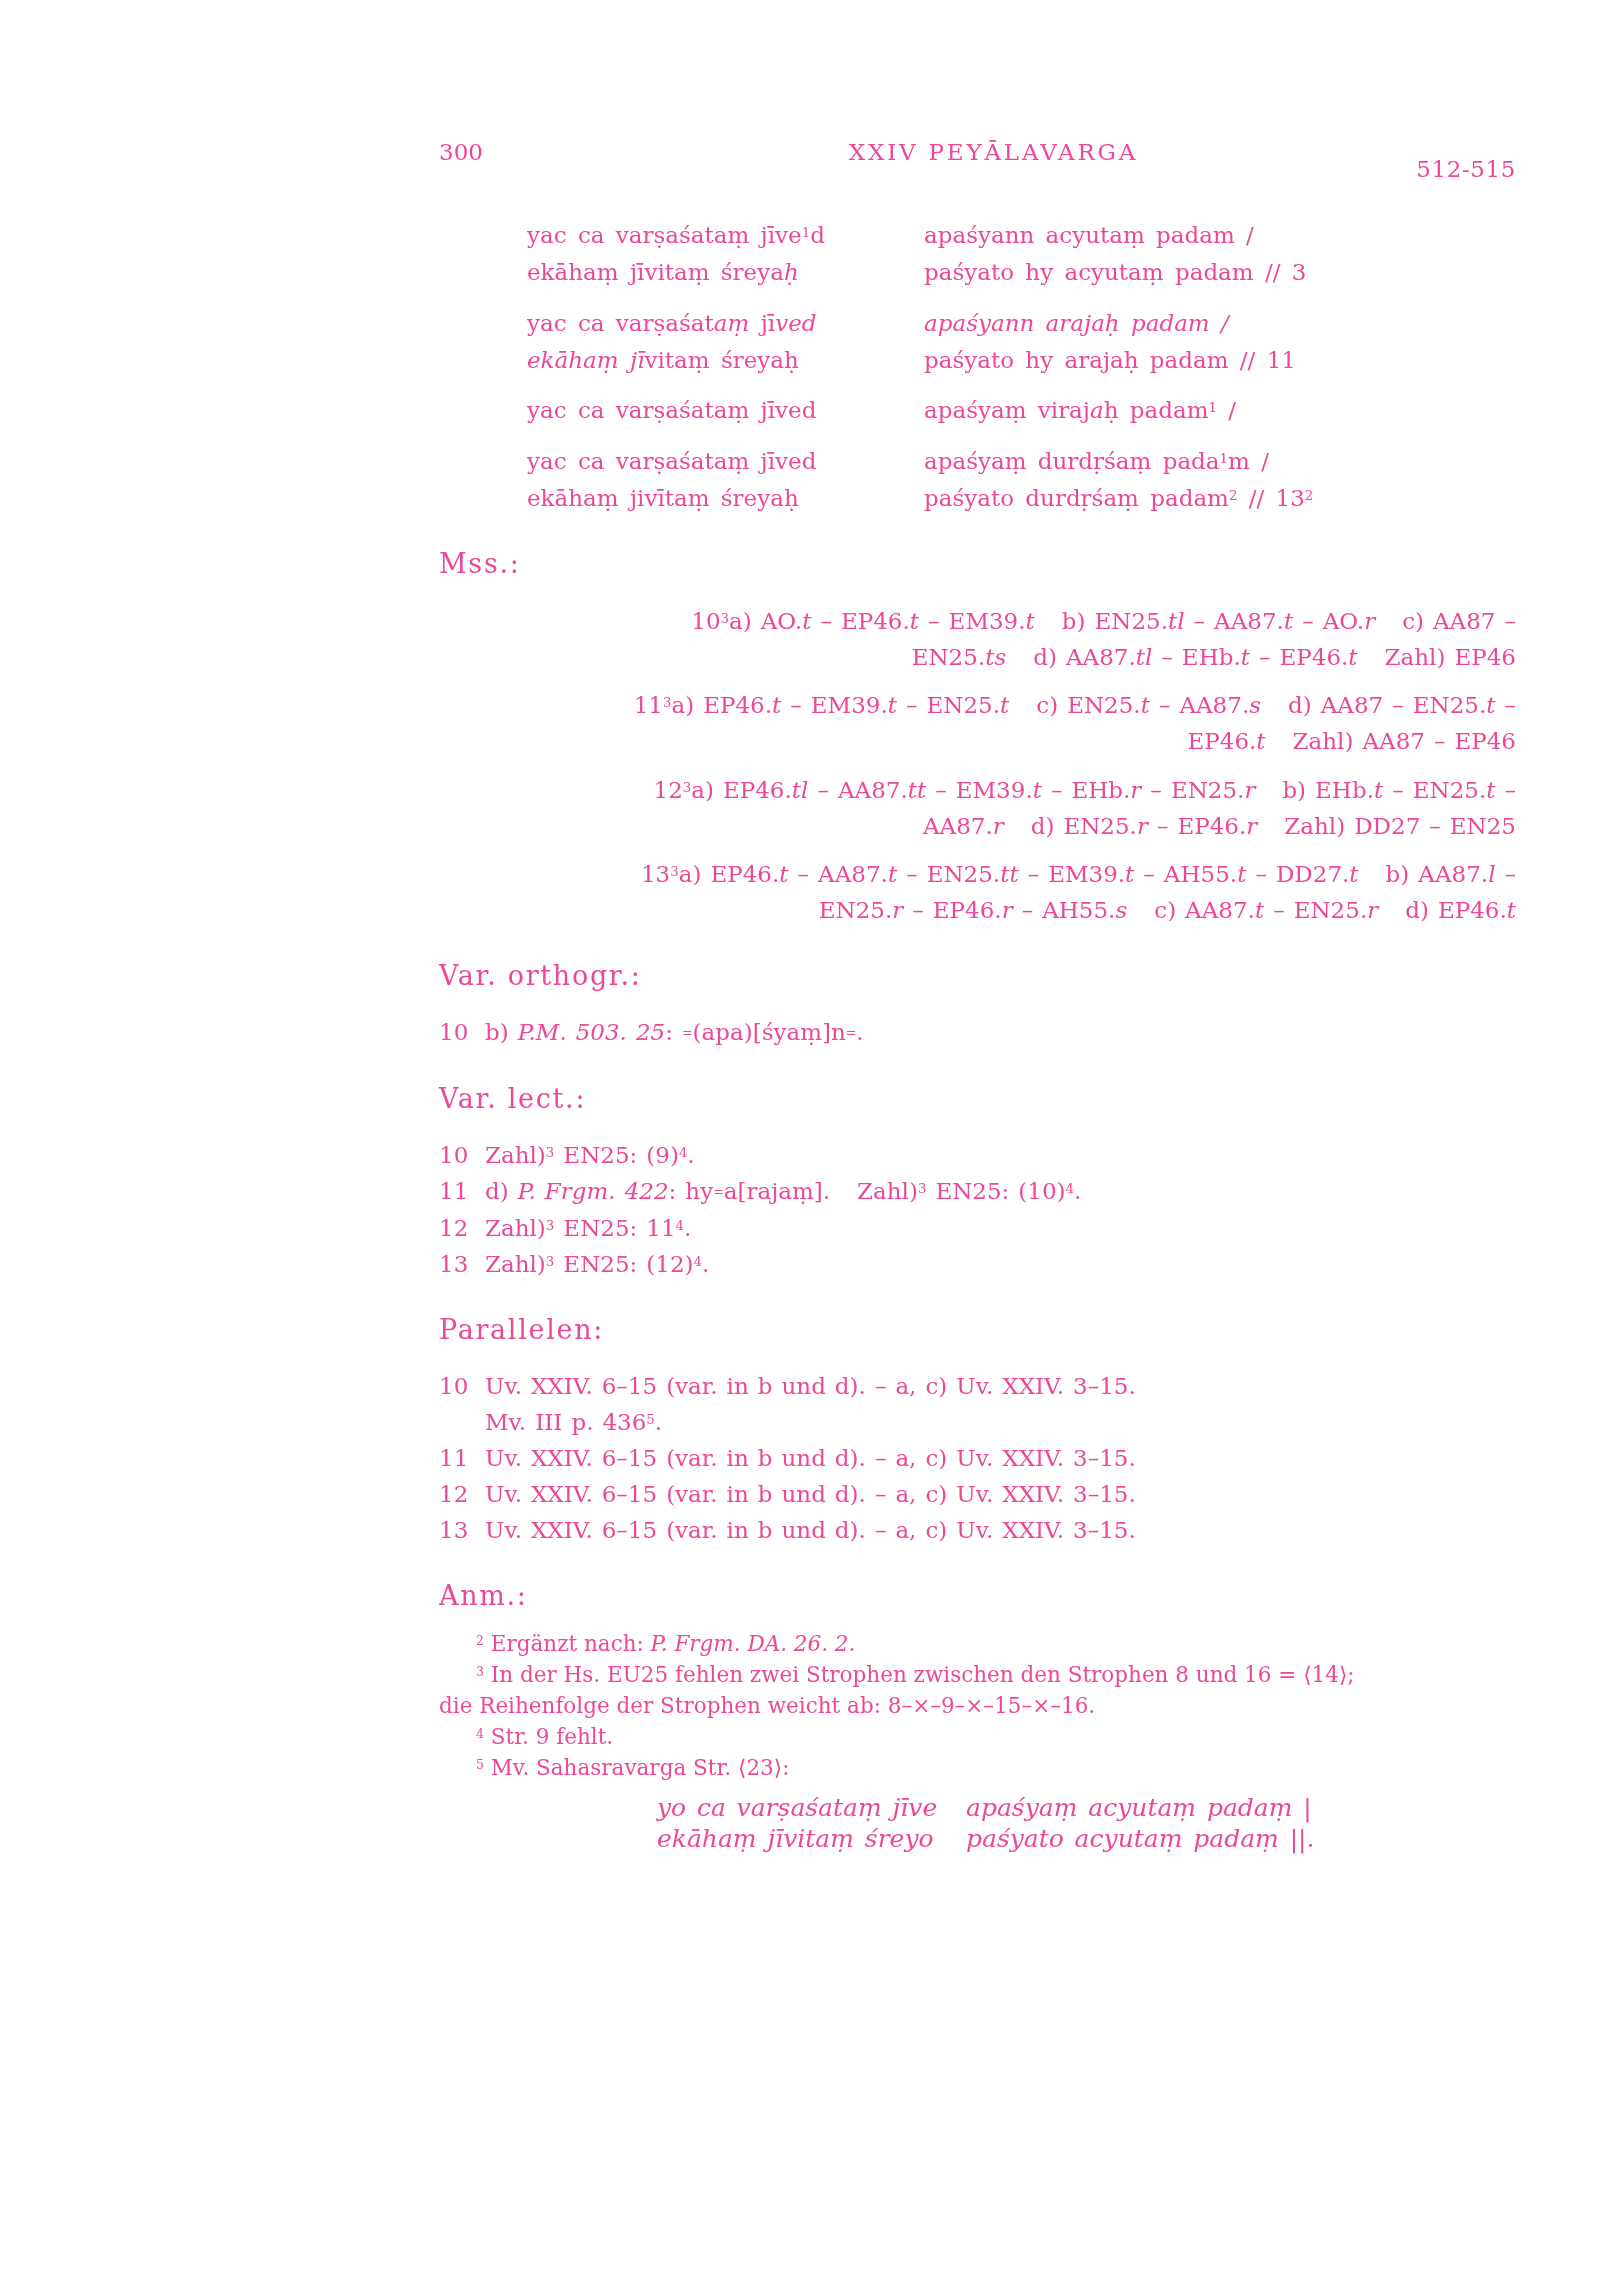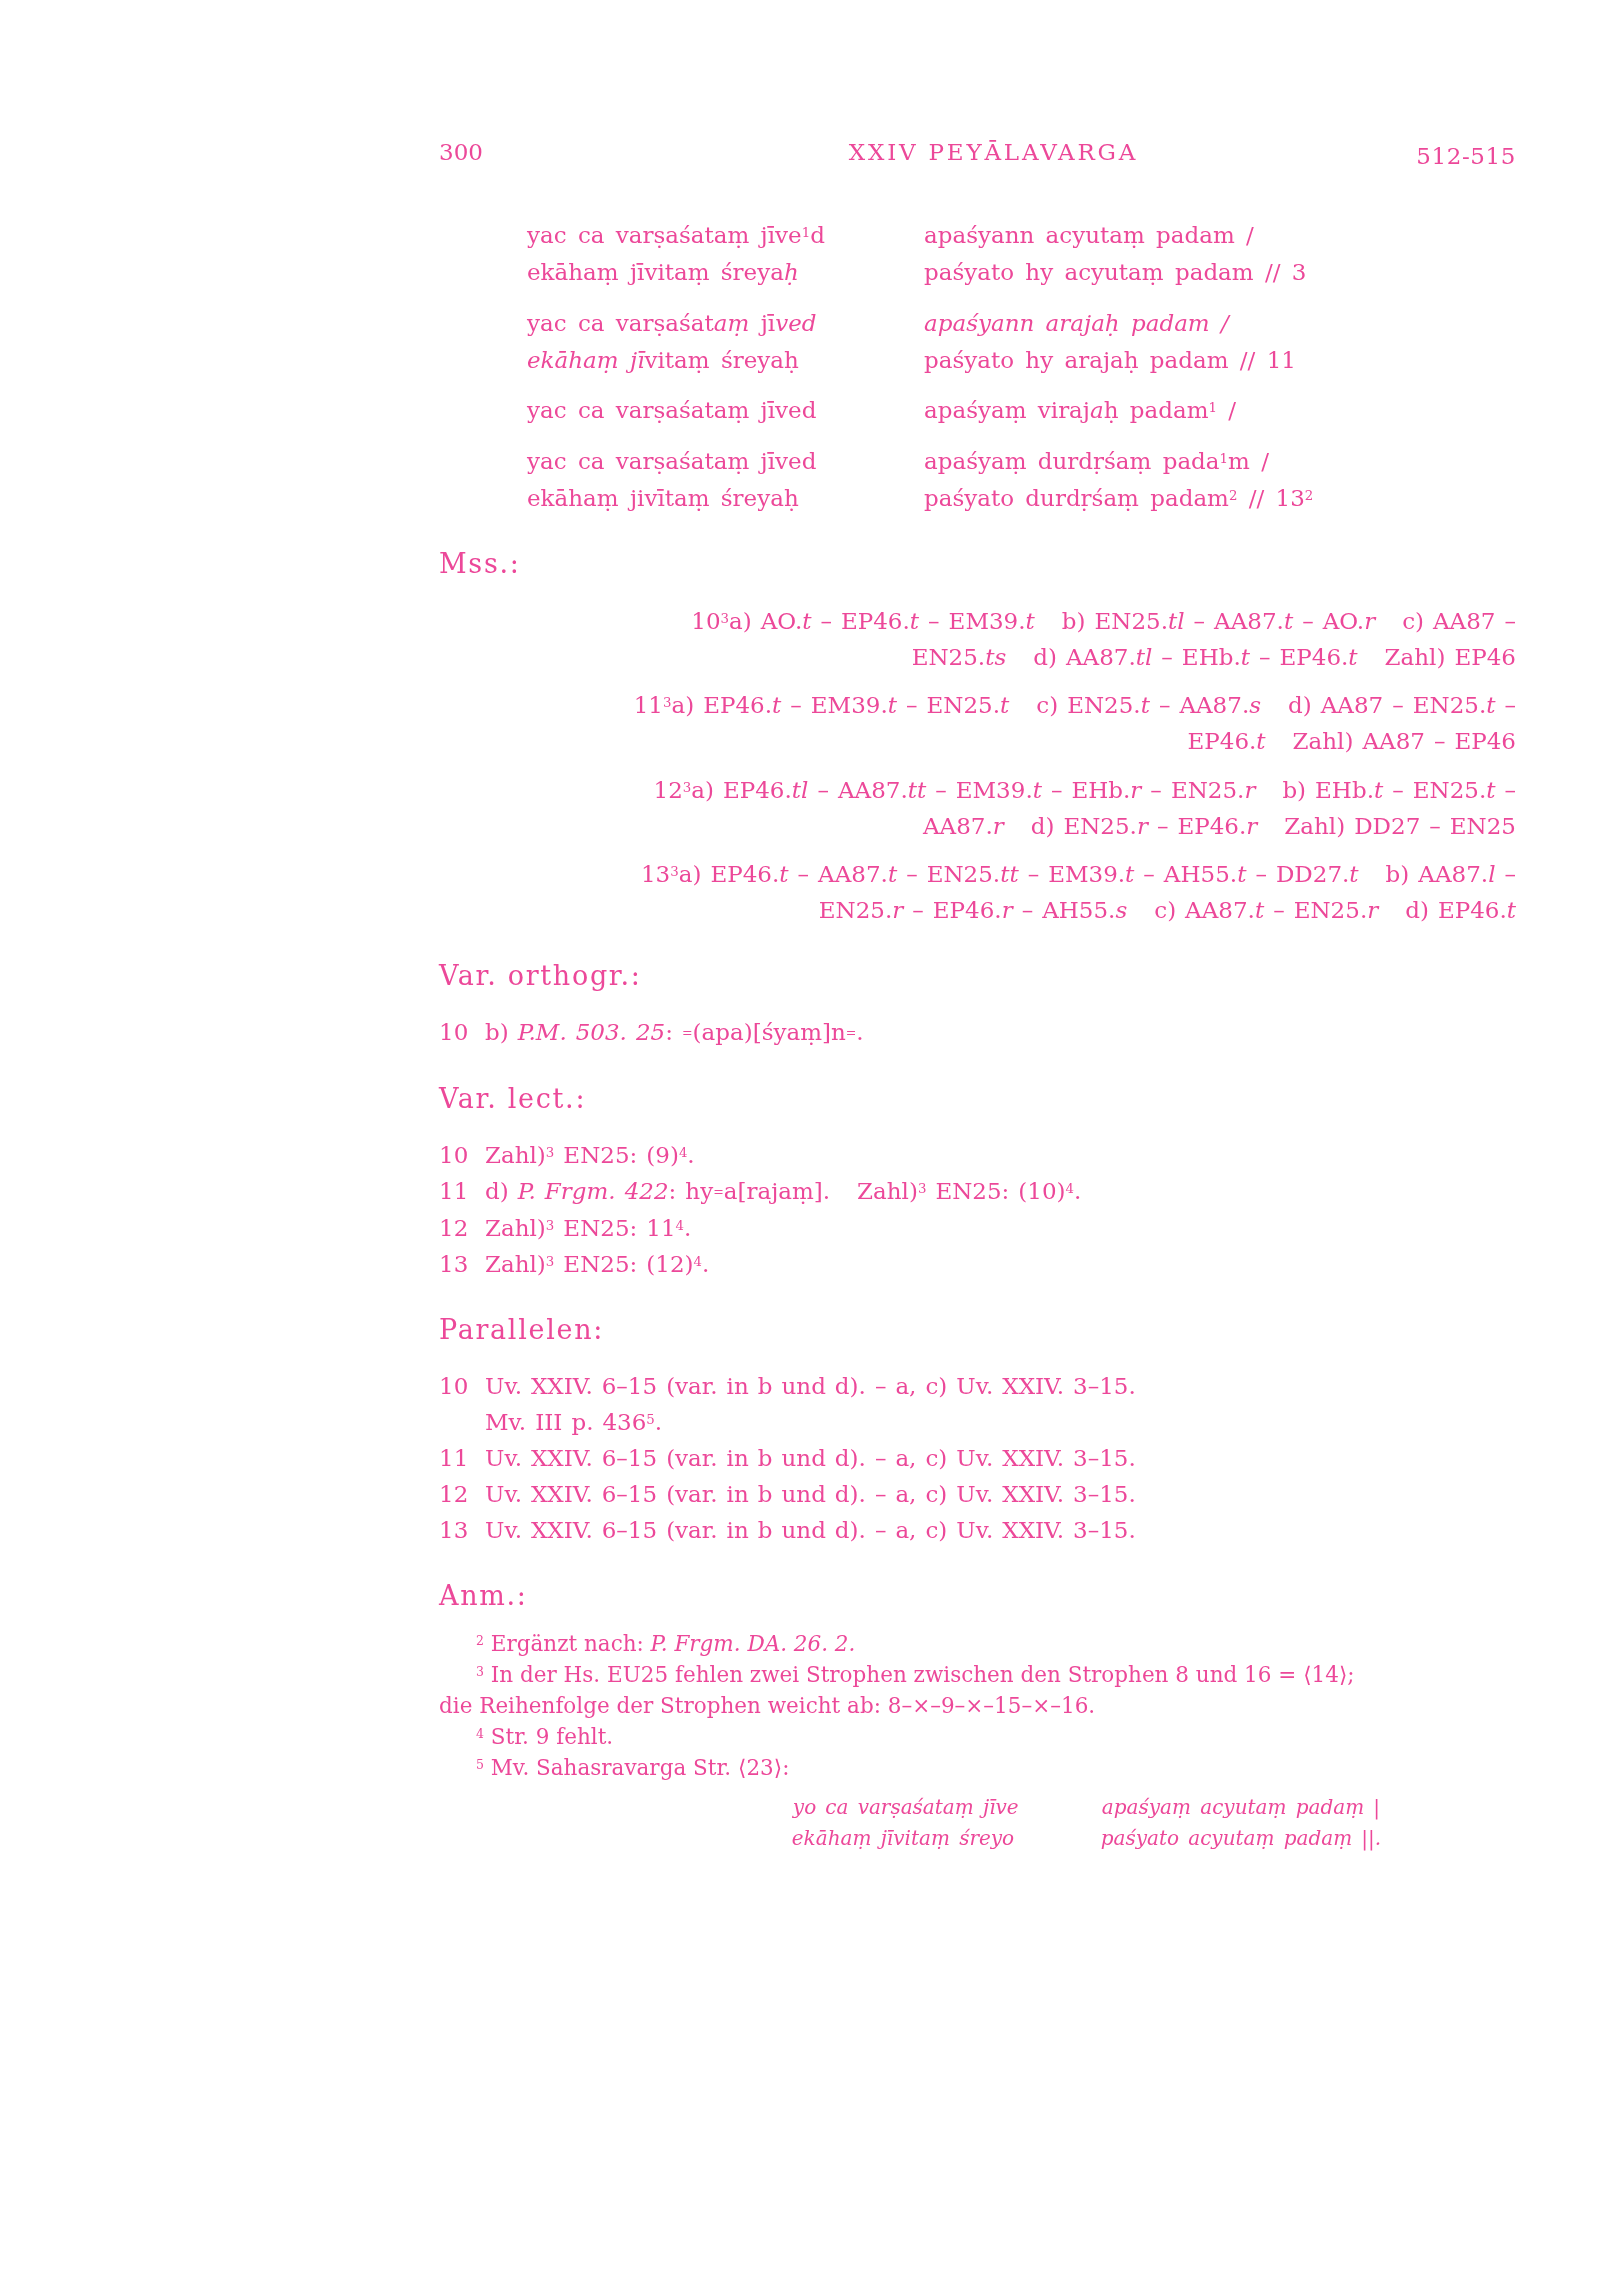--- a/index.html
+++ b/index.html
@@ -8,21 +8,21 @@
     width:1624px;height:2295px;box-sizing:border-box;margin:0 auto;
     padding:136px 108px 0 439px;
     background:#ffffff;color:#ec4899;
     font-family:"DejaVu Serif","Liberation Serif",serif;
     font-size:23px;position:relative;overflow:hidden;
   }
   
   .pg-header{display:grid;grid-template-columns:1fr auto 1fr;align-items:baseline;line-height:32px;}
   .pg-num{justify-self:start;}
   .pg-title{justify-self:center;letter-spacing:2.8px;margin-left:32px;}
-  .pg-range{justify-self:end;position:relative;top:4px;letter-spacing:0.6px;}
+  .pg-range{justify-self:end;position:relative;top:17px;letter-spacing:0.6px;}
   
   .verses{margin-top:49px;}
   .verse{margin-bottom:13.6px;}
   .vline{display:flex;line-height:37px;word-spacing:4px;}
   .pada-left{display:inline-block;width:397px;margin-left:88px;white-space:nowrap;flex:0 0 auto;}
   .pada-right{white-space:nowrap;}
   
   section.app{margin-top:29.5px;}
   .shead{font-size:27px;font-weight:normal;letter-spacing:1.7px;margin:0 0 20.4px 0;line-height:36px;}
   .sec-anm .shead{margin-bottom:14.7px;}
@@ -30,21 +30,21 @@
   .num{display:inline-block;width:46px;}
   .sec-mss .entry{margin-bottom:12.5px;text-align:right;}
   .gap{display:inline-block;width:27px;}
   sup{font-size:0.58em;line-height:0;vertical-align:0.45em;}
   .it{font-style:italic;}
   .dh{font-size:0.55em;vertical-align:0.22em;}
   
   .sec-anm .fnline{font-size:21.5px;line-height:31px;white-space:nowrap;}
   .fnline[data-ind="1"]{padding-left:37px;}
   .quote{margin-top:9px;}
-  .qline{display:flex;font-size:20px;line-height:31px;word-spacing:2.8px;justify-content:center;}
+  .qline{display:flex;font-size:25px;line-height:31px;word-spacing:2.8px;}
   .q-left{display:inline-block;width:309px;margin-left:218px;white-space:nowrap;flex:0 0 auto;}
   .q-right{white-space:nowrap;}
 </style>
 </head>
 <body>
 
 <div class="page">
 
   <header class="pg-header">
     <span class="pg-num">300</span>

